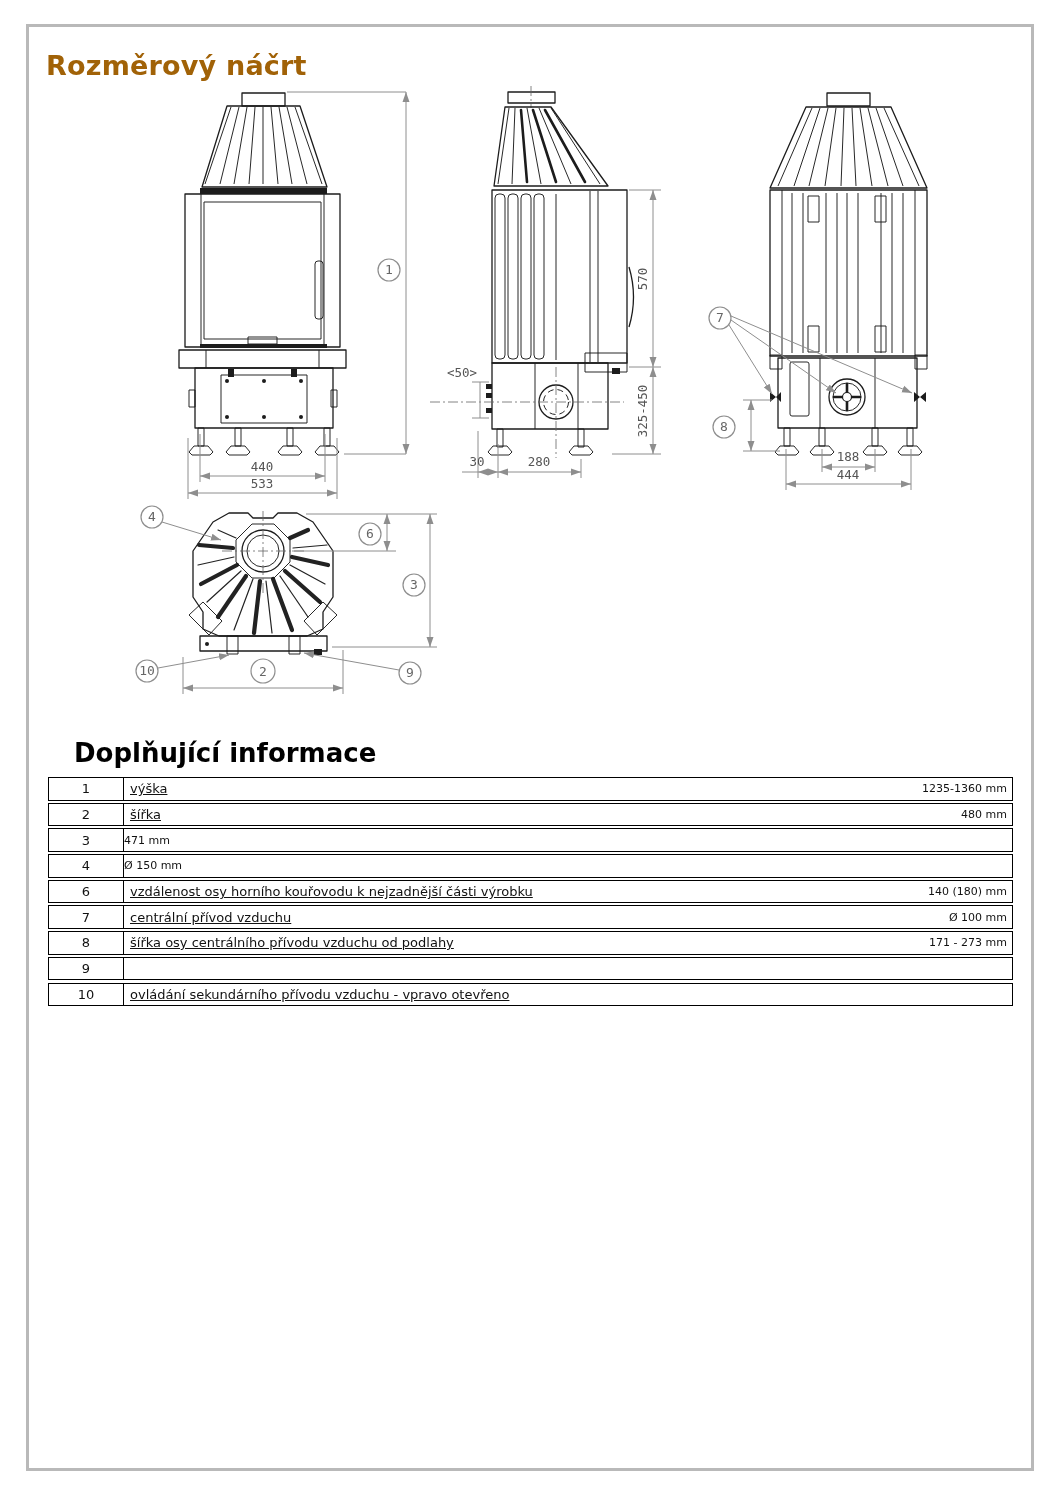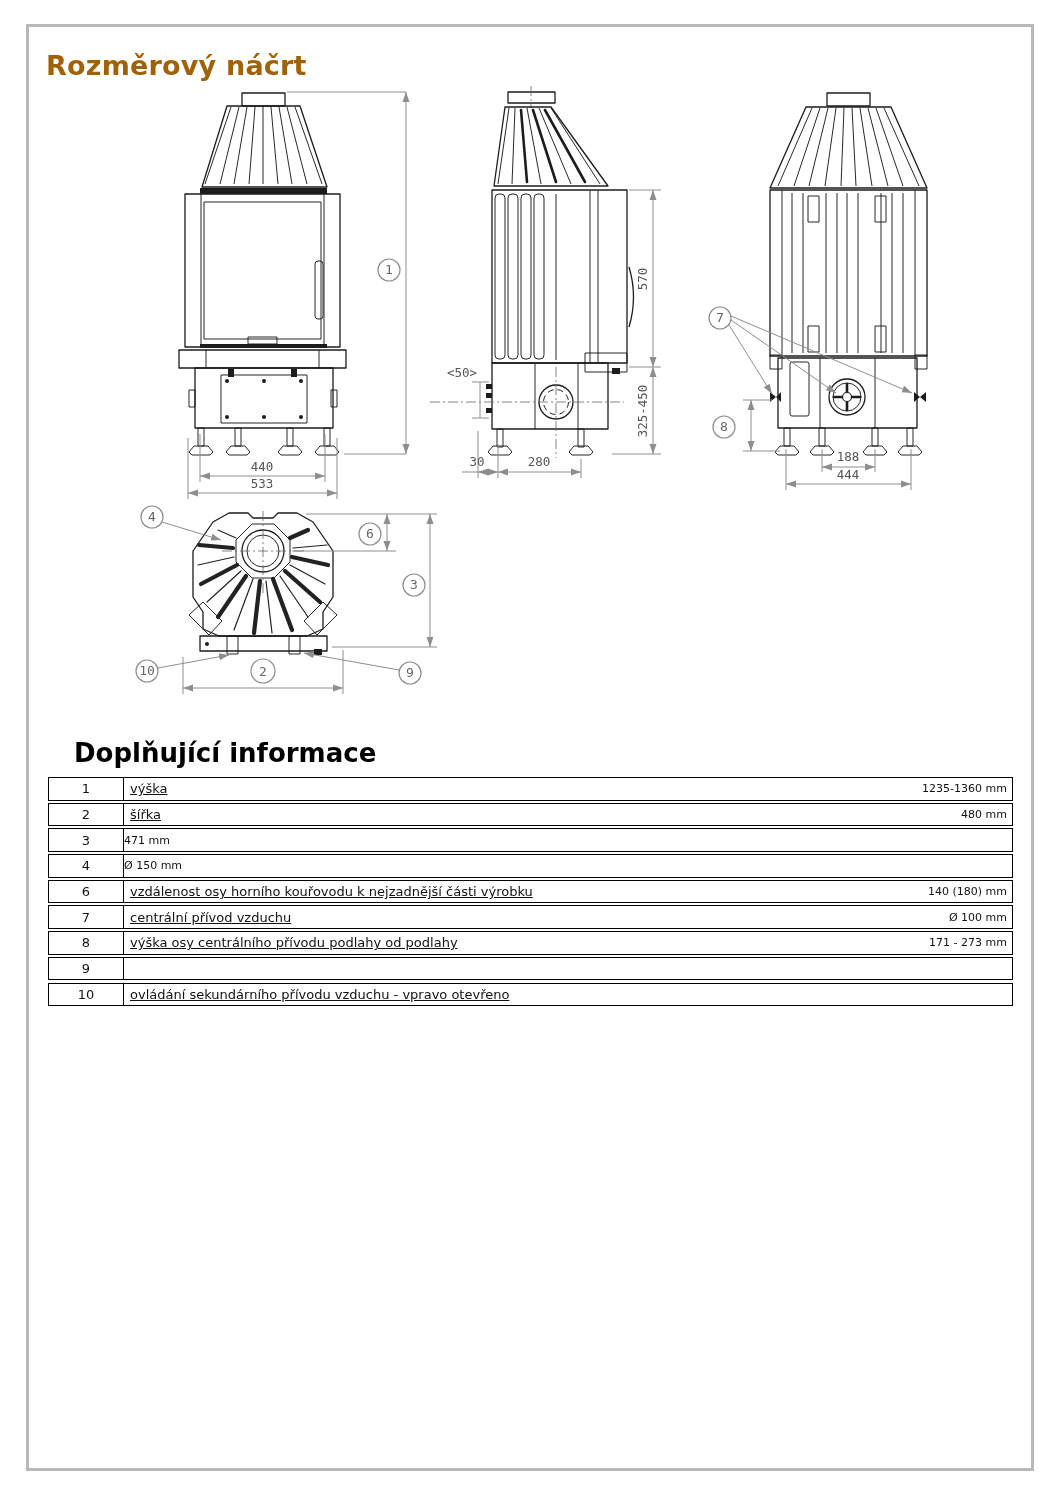--- a/index.html
+++ b/index.html
@@ -350,21 +350,21 @@
       <div class="tlab">vzdálenost osy horního kouřovodu k nejzadnější části výrobku</div>
       <div class="tval">140 (180) mm</div>
     </div>
     <div class="trow">
       <div class="tnum">7</div>
       <div class="tlab">centrální přívod vzduchu</div>
       <div class="tval">Ø 100 mm</div>
     </div>
     <div class="trow">
       <div class="tnum">8</div>
-      <div class="tlab">výška osy centrálního přívodu podlahy od podlahy</div>
+      <div class="tlab">šířka osy centrálního přívodu vzduchu od podlahy</div>
       <div class="tval">171 - 273 mm</div>
     </div>
     <div class="trow">
       <div class="tnum">9</div>
       <div class="tval"></div>
     </div>
     <div class="trow">
       <div class="tnum">10</div>
       <div class="tlab">ovládání sekundárního přívodu vzduchu - vpravo otevřeno</div>
       <div class="tval"></div>

